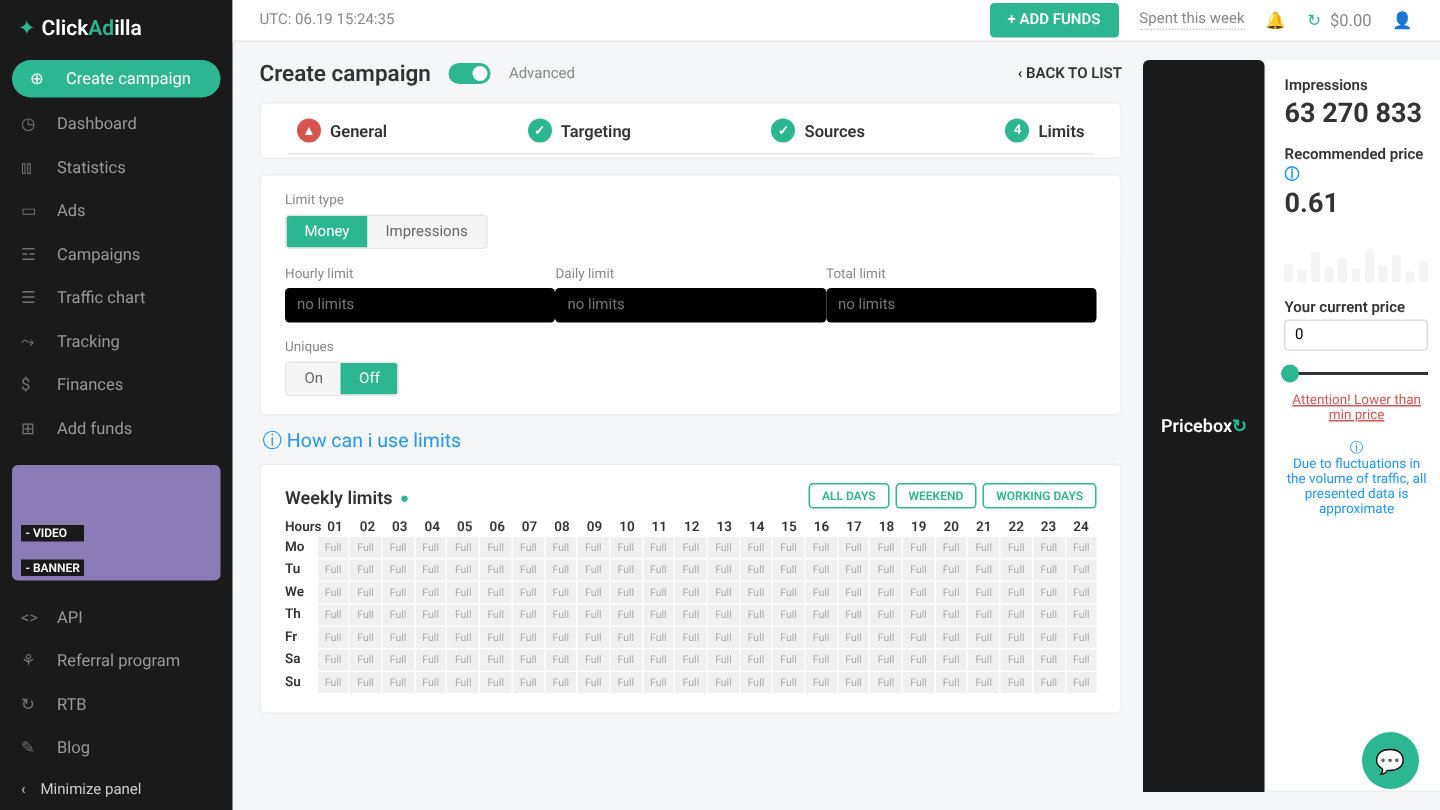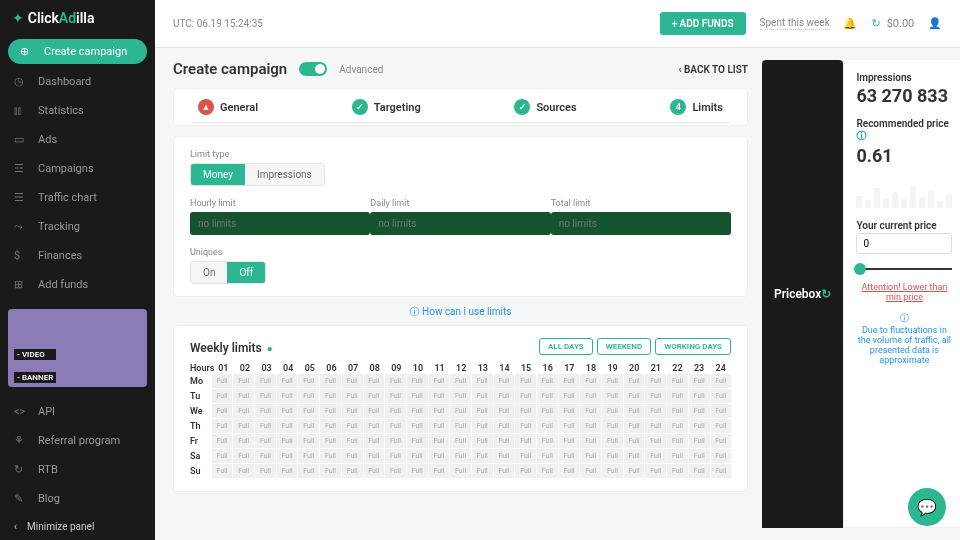--- a/index.html
+++ b/index.html
@@ -11,21 +11,21 @@
 .logo-text .ad{color:#2cb792}
 .nav-item{padding:8px 14px;display:flex;align-items:center;gap:10px;cursor:pointer;font-size:11px}
 .nav-item.active{background:#2cb792;color:#fff;border-radius:14px;margin:3px 8px;padding:6px 12px}
 .nav-item .icon{width:14px;font-size:11px;opacity:.7}
 .nav-item.active .icon{opacity:1}
 .promo{margin:10px 8px;background:#8b7cb8;border-radius:4px;padding:8px;color:#fff;font-size:9px;height:88px;position:relative;overflow:hidden}
 .promo-labels{position:absolute;left:6px;top:28px;font-weight:600}
 .promo-labels div{background:#1a1a1a;margin:12px 0;padding:1px 3px;font-size:8px}
 .minimize{padding:8px 14px;display:flex;align-items:center;gap:10px;cursor:pointer;font-size:10px;margin-top:auto;color:#ccc}
 .main{flex:1;display:flex;flex-direction:column;height:540px;overflow:hidden}
-.topbar{height:48px;background:#fff;display:flex;align-items:center;padding:0 18px;gap:14px;border-bottom:1px solid #e5e5e5}
+.topbar{height:28px;background:#fff;display:flex;align-items:center;padding:0 18px;gap:14px;border-bottom:1px solid #e5e5e5}
 .utc{color:#888;font-size:10px}
 .add-funds-btn{background:#2cb792;color:#fff;border:none;padding:6px 12px;border-radius:3px;font-size:10px;font-weight:600;cursor:pointer;margin-left:auto}
 .spent{color:#888;font-size:10px;border-bottom:1px dotted #ccc;padding-bottom:1px}
 .balance{color:#888;font-size:11px;display:flex;align-items:center;gap:6px}
 .content{flex:1;padding:12px 18px;display:flex;gap:14px;overflow:hidden}
 .form-area{flex:1;overflow:hidden}
 .page-title{font-size:15px;font-weight:600;color:#333;display:flex;align-items:center;gap:12px;margin-bottom:10px}
 .toggle{width:28px;height:14px;background:#2cb792;border-radius:7px;position:relative;cursor:pointer}
 .toggle::after{content:"";position:absolute;width:10px;height:10px;background:#fff;border-radius:50%;top:2px;right:2px}
 .adv-label{font-size:10px;color:#888;font-weight:400}
@@ -37,22 +37,22 @@
 .step-icon.warn{background:#d9534f}
 .step-icon.ok{background:#2cb792}
 .step-icon.num{background:#2cb792}
 .card{background:#fff;border:1px solid #eee;border-radius:4px;padding:12px 16px;margin-bottom:8px}
 .field-label{font-size:9px;color:#888;margin-bottom:4px}
 .pill-group{display:inline-flex;border-radius:3px;overflow:hidden;border:1px solid #e5e5e5}
 .pill{padding:5px 12px;font-size:10px;background:#f5f5f5;cursor:pointer;color:#666}
 .pill.active{background:#2cb792;color:#fff}
 .limits-row{display:flex;margin-top:12px}
 .limit-col{flex:1}
-.limit-input{width:100%;background:#14532d;border:none;padding:6px 8px;font-size:10px;color:#999;border-radius:3px}
-.help-link{color:#2196f3;font-size:10px;text-align:center;margin:6px 2px;cursor:pointer}
+.limit-input{width:100%;background:#000000;border:none;padding:6px 8px;font-size:10px;color:#999;border-radius:3px}
+.help-link{color:#2196f3;font-size:13px;text-align:left;margin:6px 2px;cursor:pointer}
 .help-link::before{content:"ⓘ ";}
 .weekly-header{display:flex;align-items:flex-end;justify-content:space-between;margin-bottom:8px}
 .weekly-title{font-size:12px;font-weight:600;display:flex;align-items:center;gap:5px}
 .weekly-btns{display:flex;gap:4px}
 .outline-btn{border:1px solid #2cb792;color:#2cb792;background:#fff;padding:3px 8px;font-size:8px;border-radius:3px;cursor:pointer;font-weight:600}
 .grid-table{font-size:8px}
 .grid-row{display:flex;gap:1px;margin-bottom:1px;align-items:center}
 .grid-day{width:22px;font-weight:600;color:#333;font-size:9px}
 .grid-hour{width:22px;text-align:center;font-weight:600;color:#333;font-size:9px}
 .grid-cell{width:22px;height:14px;background:#f0f0f0;color:#aaa;font-size:7px;display:flex;align-items:center;justify-content:center;cursor:pointer}

